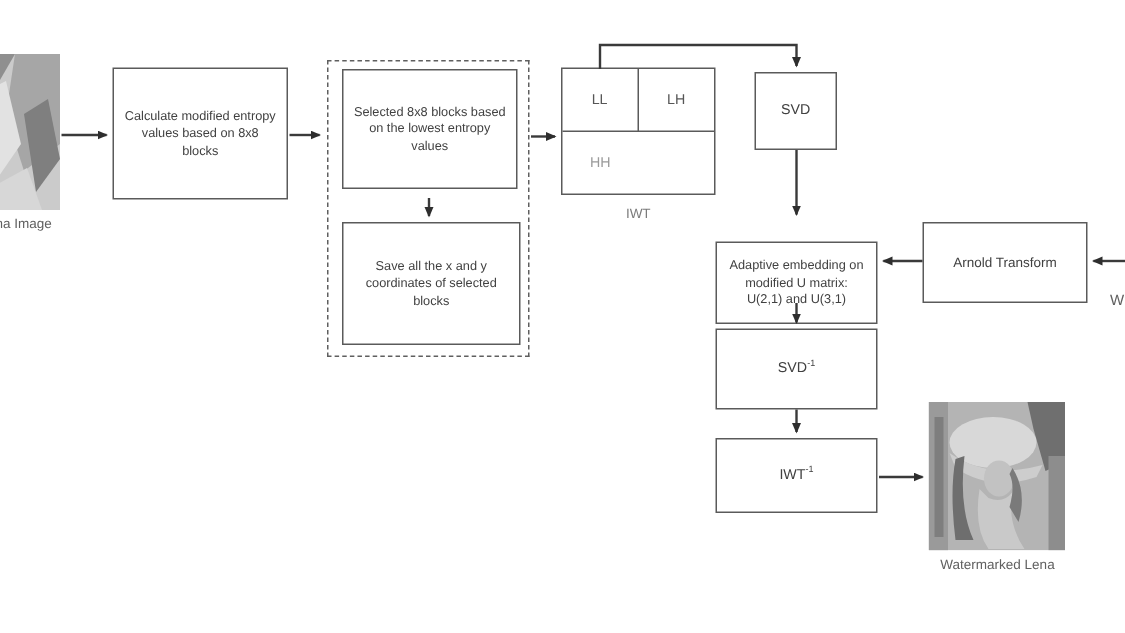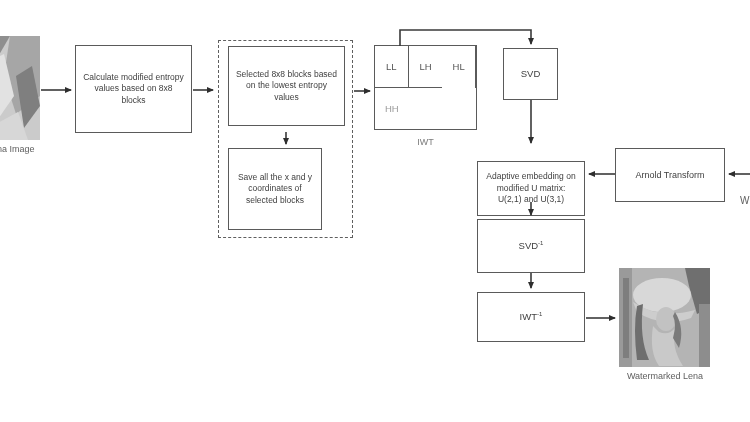--- a/index.html
+++ b/index.html
@@ -26,21 +26,21 @@
     position:absolute;
     border:1.5px dashed #5f5f5f;
     background:transparent;
     box-sizing:border-box;
   }
   .grid{
     position:absolute;
     border:1.5px solid #5a5a5a;
     box-sizing:border-box;
     display:grid;
-    grid-template-columns:1fr 1fr 1fr;
+    grid-template-columns:1fr 1fr;
     grid-template-rows:1fr 1fr;
     background:#ffffff;
   }
   .cell{
     display:flex;align-items:center;justify-content:center;
     font-size:9.5px;color:#565656;
     box-sizing:border-box;
   }
   .cell.tl{border-right:1.5px solid #5a5a5a;border-bottom:1.5px solid #5a5a5a;}
   .cell.tr{border-bottom:1.5px solid #5a5a5a;}
@@ -80,28 +80,27 @@
   <div class="box" style="left:75px;top:45px;width:117px;height:88px;">
     <span>Calculate modified entropy values based on 8x8 blocks</span>
   </div>
 
   <div class="dashed-group" style="left:218px;top:40px;width:135px;height:198px;"></div>
 
   <div class="box" style="left:228px;top:46px;width:117px;height:80px;">
     <span>Selected 8x8 blocks based on the lowest entropy values</span>
   </div>
 
-  <div class="box" style="left:228px;top:148px;width:94px;height:82px;">
+  <div class="box" style="left:228px;top:148px;width:119px;height:82px;">
     <span>Save all the x and y coordinates of selected blocks</span>
   </div>
 
   <div class="grid" style="left:374px;top:45px;width:103px;height:85px;">
     <div class="cell tl">LL</div>
     <div class="cell tr">LH</div>
-    <div class="cell bl">HL</div>
     <div class="cell muted">HH</div>
   </div>
   <div class="caption center" style="left:374px;top:137px;width:103px;color:#7b7b7b;">IWT</div>
 
   <div class="box" style="left:503px;top:48px;width:55px;height:52px;font-size:9.5px;">
     <span>SVD</span>
   </div>
 
   <div class="box" style="left:477px;top:161px;width:108px;height:55px;">
     <span>Adaptive embedding on modified U matrix: U(2,1) and U(3,1)</span>

